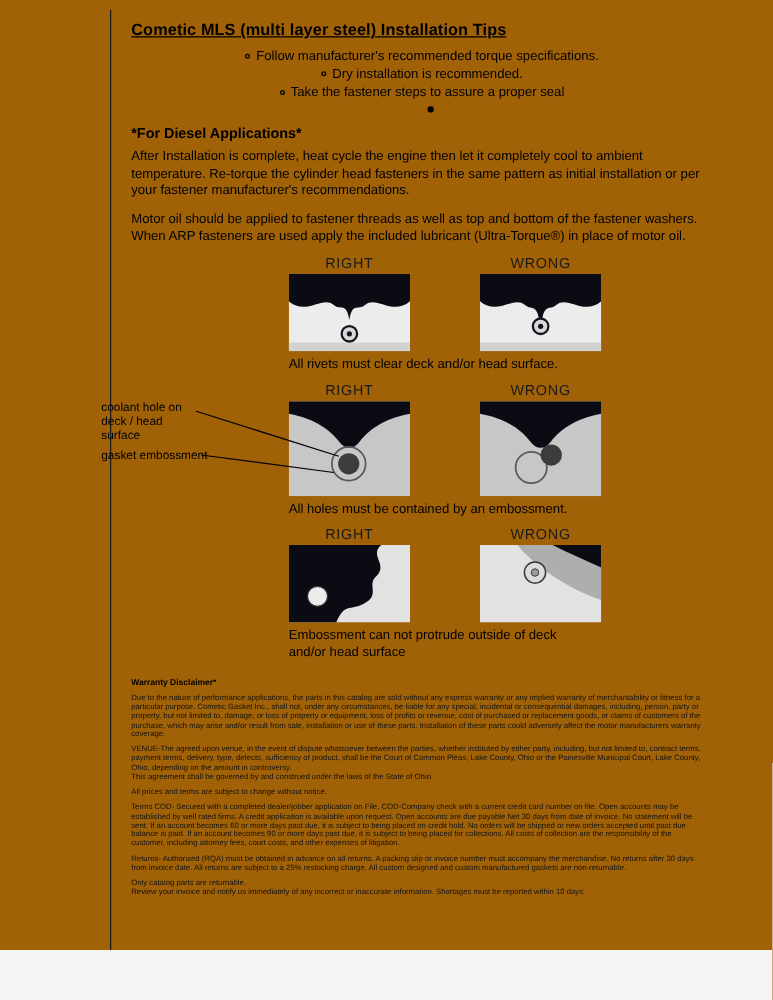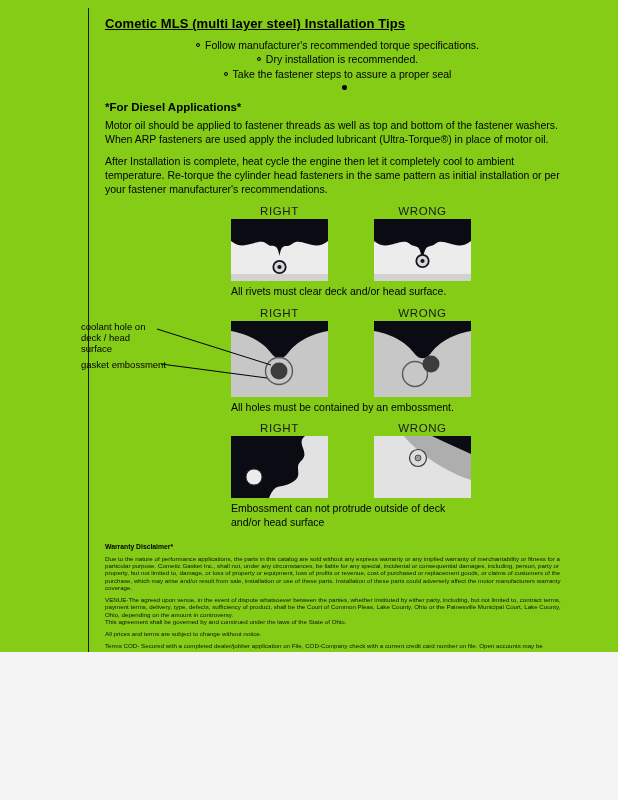--- a/index.html
+++ b/index.html
@@ -1,39 +1,39 @@
 <!DOCTYPE html>
 <html><head>
 <meta charset="utf-8">
 <style>
   * { margin:0; padding:0; box-sizing:border-box; }
   html,body { background:#f4f4f4; }
   .page {
-    position:relative; width:618px; height:652px; margin:0 auto;
-    background:#84cc16; color:#000;
+    position:relative; width:618px; height:760px; margin:0 auto;
+    background:#a16207; color:#000;
     font-family:"Liberation Sans", sans-serif; overflow:hidden;
   }
   .margin-rule { position:absolute; left:88px; top:8px; height:766px; width:1px; background:#1a1a1a; }
   .content { position:absolute; left:99px; top:16px; width:476px; }
 
   .title { font-size:13px; font-weight:bold; text-decoration:underline; margin:0 0 8px 6px; letter-spacing:0.1px; }
 
   .bullets { font-size:10.5px; line-height:1.27; }
   .bullet { display:flex; margin:1px 0;justify-content:center; }
   .bullet .marker { flex:none; width:4px; height:4px; border:1px solid #000; border-radius:50%; margin:4px 5px 0 1px; }
   .bullet.sub { margin-left:19px; }
   .bullet.sub .marker { width:4.5px; height:4.5px; background:#000; border:none; margin-top:3.5px; }
 
   .diesel-heading { font-size:11.5px; font-weight:bold; margin:11px 0 6px 6px; }
   .para { font-size:10.5px; line-height:1.3; margin:0 4px 9px 6px; }
   .note { font-size:10.5px; margin:1px 4px 0 6px; }
 
   .diag-section { margin-top:8px; }
   .diag-row { margin-left:132px; margin-top:8px; width:240px; }
-  .diag-pair { display:flex; gap:44px;justify-content:space-between; }
+  .diag-pair { display:flex; gap:56px; }
   .diag-col { width:97px; }
   .diag-label { text-align:center; font-size:11.5px; letter-spacing:0.6px; color:#1a1a1a; margin-bottom:2px; }
   svg.diag { display:block; }
   .diag-caption { font-size:10.5px; line-height:1.28; margin-top:4px; width:236px; }
 
   .row2 { position:relative; }
   .callout { position:absolute; font-size:9.5px; line-height:1.18; color:#000; }
   .callout-coolant { left:-150px; top:14px; width:78px; }
   .callout-emboss  { left:-150px; top:52px; white-space:nowrap; }
   .callout-lines { position:absolute; left:-76px; top:16px; pointer-events:none; }
@@ -67,22 +67,22 @@
       <div class="bullet">
         <span class="marker"></span>
         <span>Take the fastener steps to assure a proper seal</span>
       </div>
       <div class="bullet sub">
         <span class="marker"></span>
       </div>
     </div>
 
     <div class="diesel-heading">*For Diesel Applications*</div>
+    <div class="para">After Installation is complete, heat cycle the engine then let it completely cool to ambient temperature. Re-torque the cylinder head fasteners in the same pattern as initial installation or per your fastener manufacturer's recommendations.</div>
     <div class="para">Motor oil should be applied to fastener threads as well as top and bottom of the fastener washers. When ARP fasteners are used apply the included lubricant (Ultra-Torque®) in place of motor oil.</div>
-    <div class="para">After Installation is complete, heat cycle the engine then let it completely cool to ambient temperature. Re-torque the cylinder head fasteners in the same pattern as initial installation or per your fastener manufacturer's recommendations.</div>
 
     <div class="diag-section">
 
       <div class="diag-row">
         <div class="diag-pair">
           <div class="diag-col">
             <div class="diag-label">RIGHT</div>
             <svg class="diag" width="97" height="62" viewBox="0 0 97 62">
               <rect width="97" height="62" fill="#ececec"></rect>
               <rect y="55" width="97" height="7" fill="#d2d2d2"></rect>

